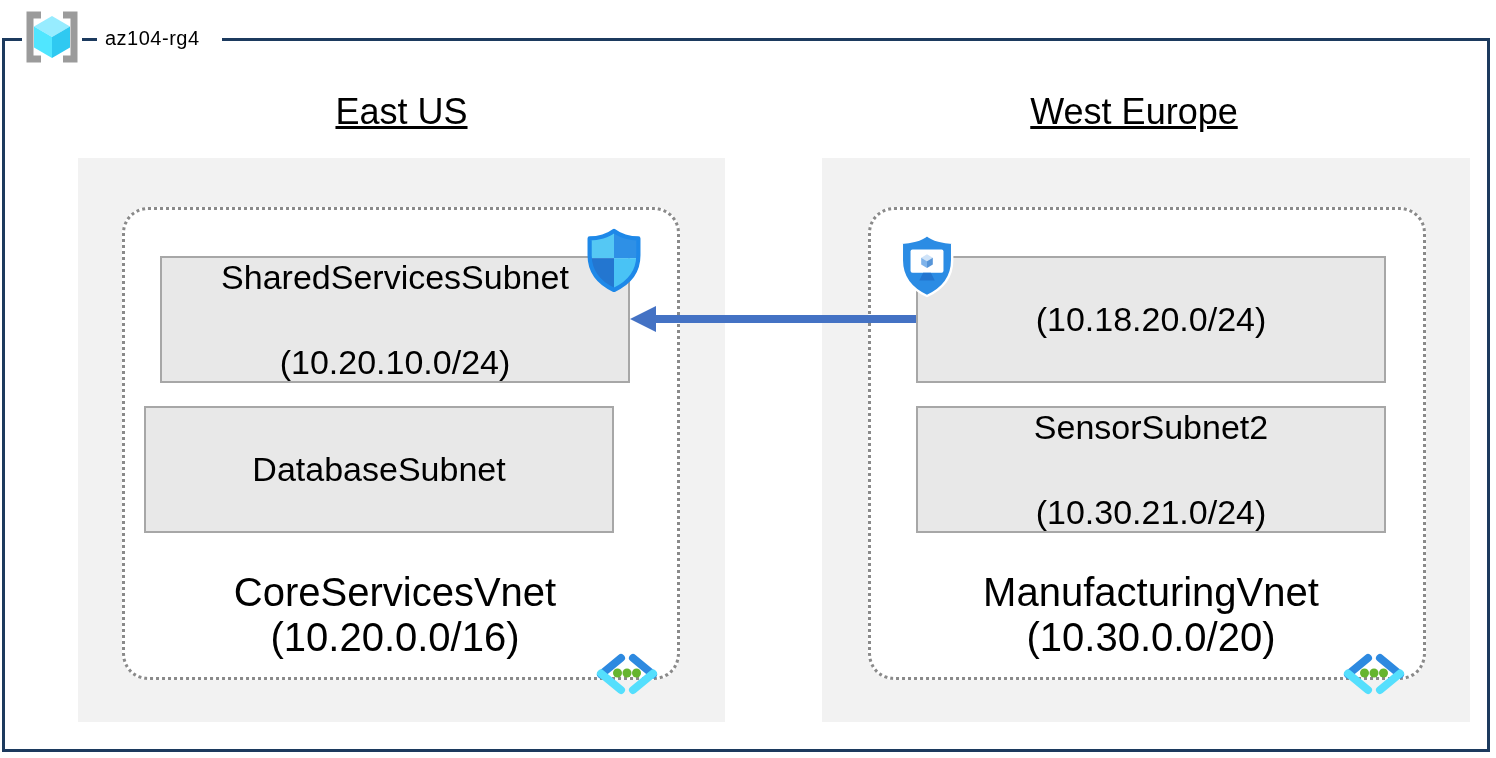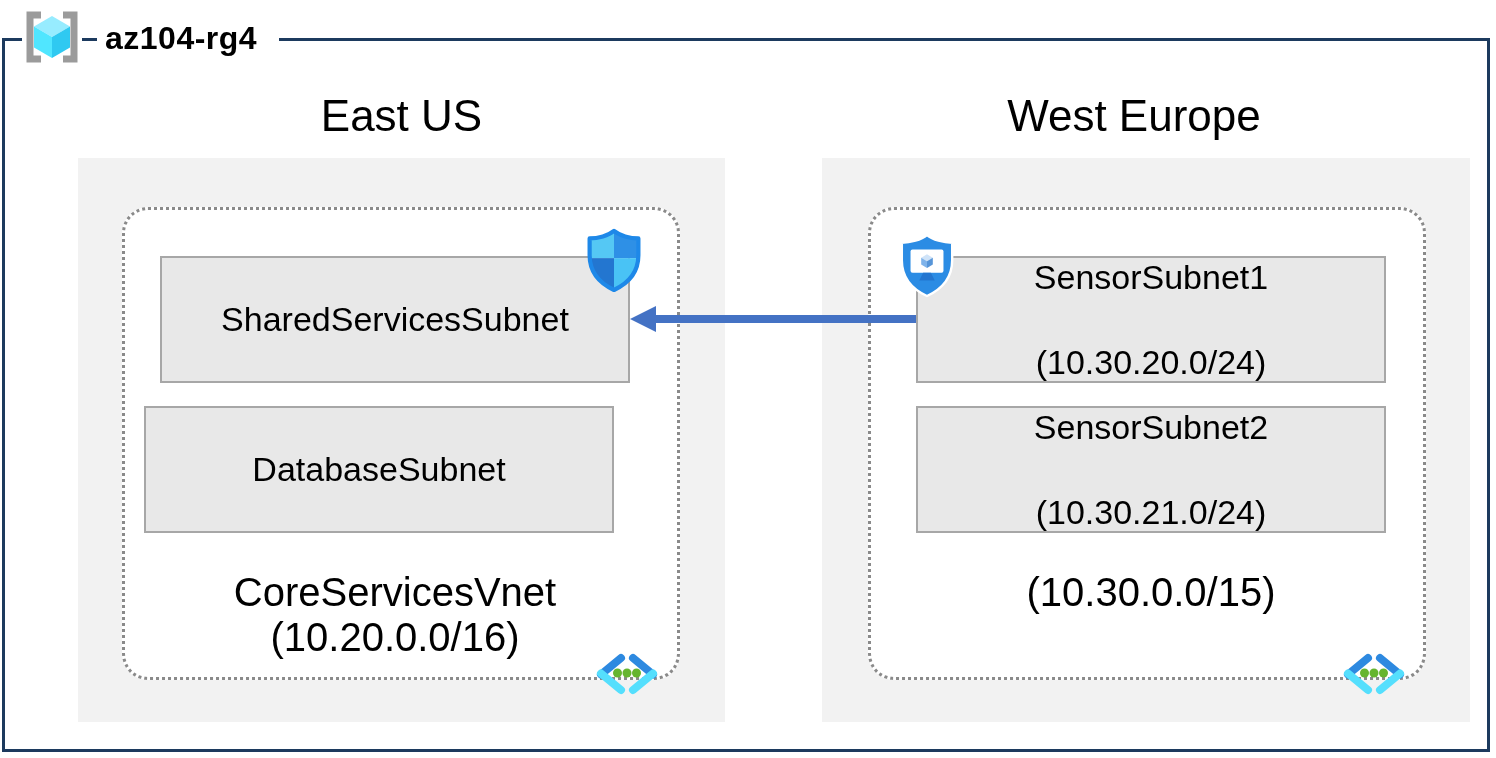--- a/index.html
+++ b/index.html
@@ -8,25 +8,25 @@
     font-family:"Liberation Sans",sans-serif;color:#000;overflow:hidden;
   }
   
   .frame{
     position:absolute;left:2px;top:38px;width:1488px;height:714px;
     border:3px solid #1c3a5e;box-sizing:border-box;z-index:0;
   }
   .rg-icon{position:absolute;left:16px;top:9px;width:72px;height:56px;z-index:5;}
   .rg-title{
     position:absolute;left:97px;top:13px;z-index:5;background:#ffffff;
-    padding:0 22px 0 8px;font-size:32px;font-weight:bold;line-height:50px;
+    padding:0 22px 0 8px;font-size:20px;font-weight:normal;line-height:50px;
     letter-spacing:0.5px;
   }
   
-  .region-title{position:absolute;top:91px;font-size:44px;text-align:center;z-index:1;}
+  .region-title{position:absolute;top:91px;font-size:36px;text-align:center;z-index:1;text-decoration:underline;}
   #region-title-east{left:78px;width:647px;}
   #region-title-west{left:810px;width:648px;}
   
   .region-box{position:absolute;top:158px;height:564px;background:#f2f2f2;z-index:1;}
   #region-box-east{left:78px;width:647px;}
   #region-box-west{left:822px;width:648px;}
   
   .vnet-box{
     position:absolute;top:207px;width:558px;height:473px;background:#ffffff;
     border:3px dotted #8a8a8a;border-radius:26px;box-sizing:border-box;z-index:2;
@@ -87,40 +87,41 @@
 <div class="region-title" id="region-title-west">West Europe</div>
 
 <div class="region-box" id="region-box-east"></div>
 <div class="region-box" id="region-box-west"></div>
 
 <div class="vnet-box" id="vnet-box-east"></div>
 <div class="vnet-box" id="vnet-box-west"></div>
 
 <div class="subnet" id="subnet-e1">
   <div>SharedServicesSubnet</div>
+  <div>(10.20.10.0/24)</div>
 </div>
 <div class="subnet" id="subnet-e2">
   <div>DatabaseSubnet</div>
 </div>
 
 <div class="subnet" id="subnet-w1">
-  <div>SensorSubnet1</div>
-  <div>(10.30.20.0/24)</div>
+  <div>(10.18.20.0/24)</div>
 </div>
 <div class="subnet" id="subnet-w2">
   <div>SensorSubnet2</div>
   <div>(10.30.21.0/24)</div>
 </div>
 
 <div class="vnet-label" id="vnet-label-east">
   <div>CoreServicesVnet</div>
   <div>(10.20.0.0/16)</div>
 </div>
 <div class="vnet-label" id="vnet-label-west">
-  <div>(10.30.0.0/15)</div>
+  <div>ManufacturingVnet</div>
+  <div>(10.30.0.0/20)</div>
 </div>
 
 <div class="arrow-line"></div>
 <div class="arrow-head"></div>
 
 <div class="nsg-icon">
   <svg width="60" height="68" viewBox="0 0 64 70" xmlns="http://www.w3.org/2000/svg">
     <defs>
       <clipPath id="nsgClip">
         <path d="M32 4 C26 9 15 12 6 12 L6 30 C6 49 17 60 32 67 C47 60 58 49 58 30 L58 12 C49 12 38 9 32 4 Z"></path>

